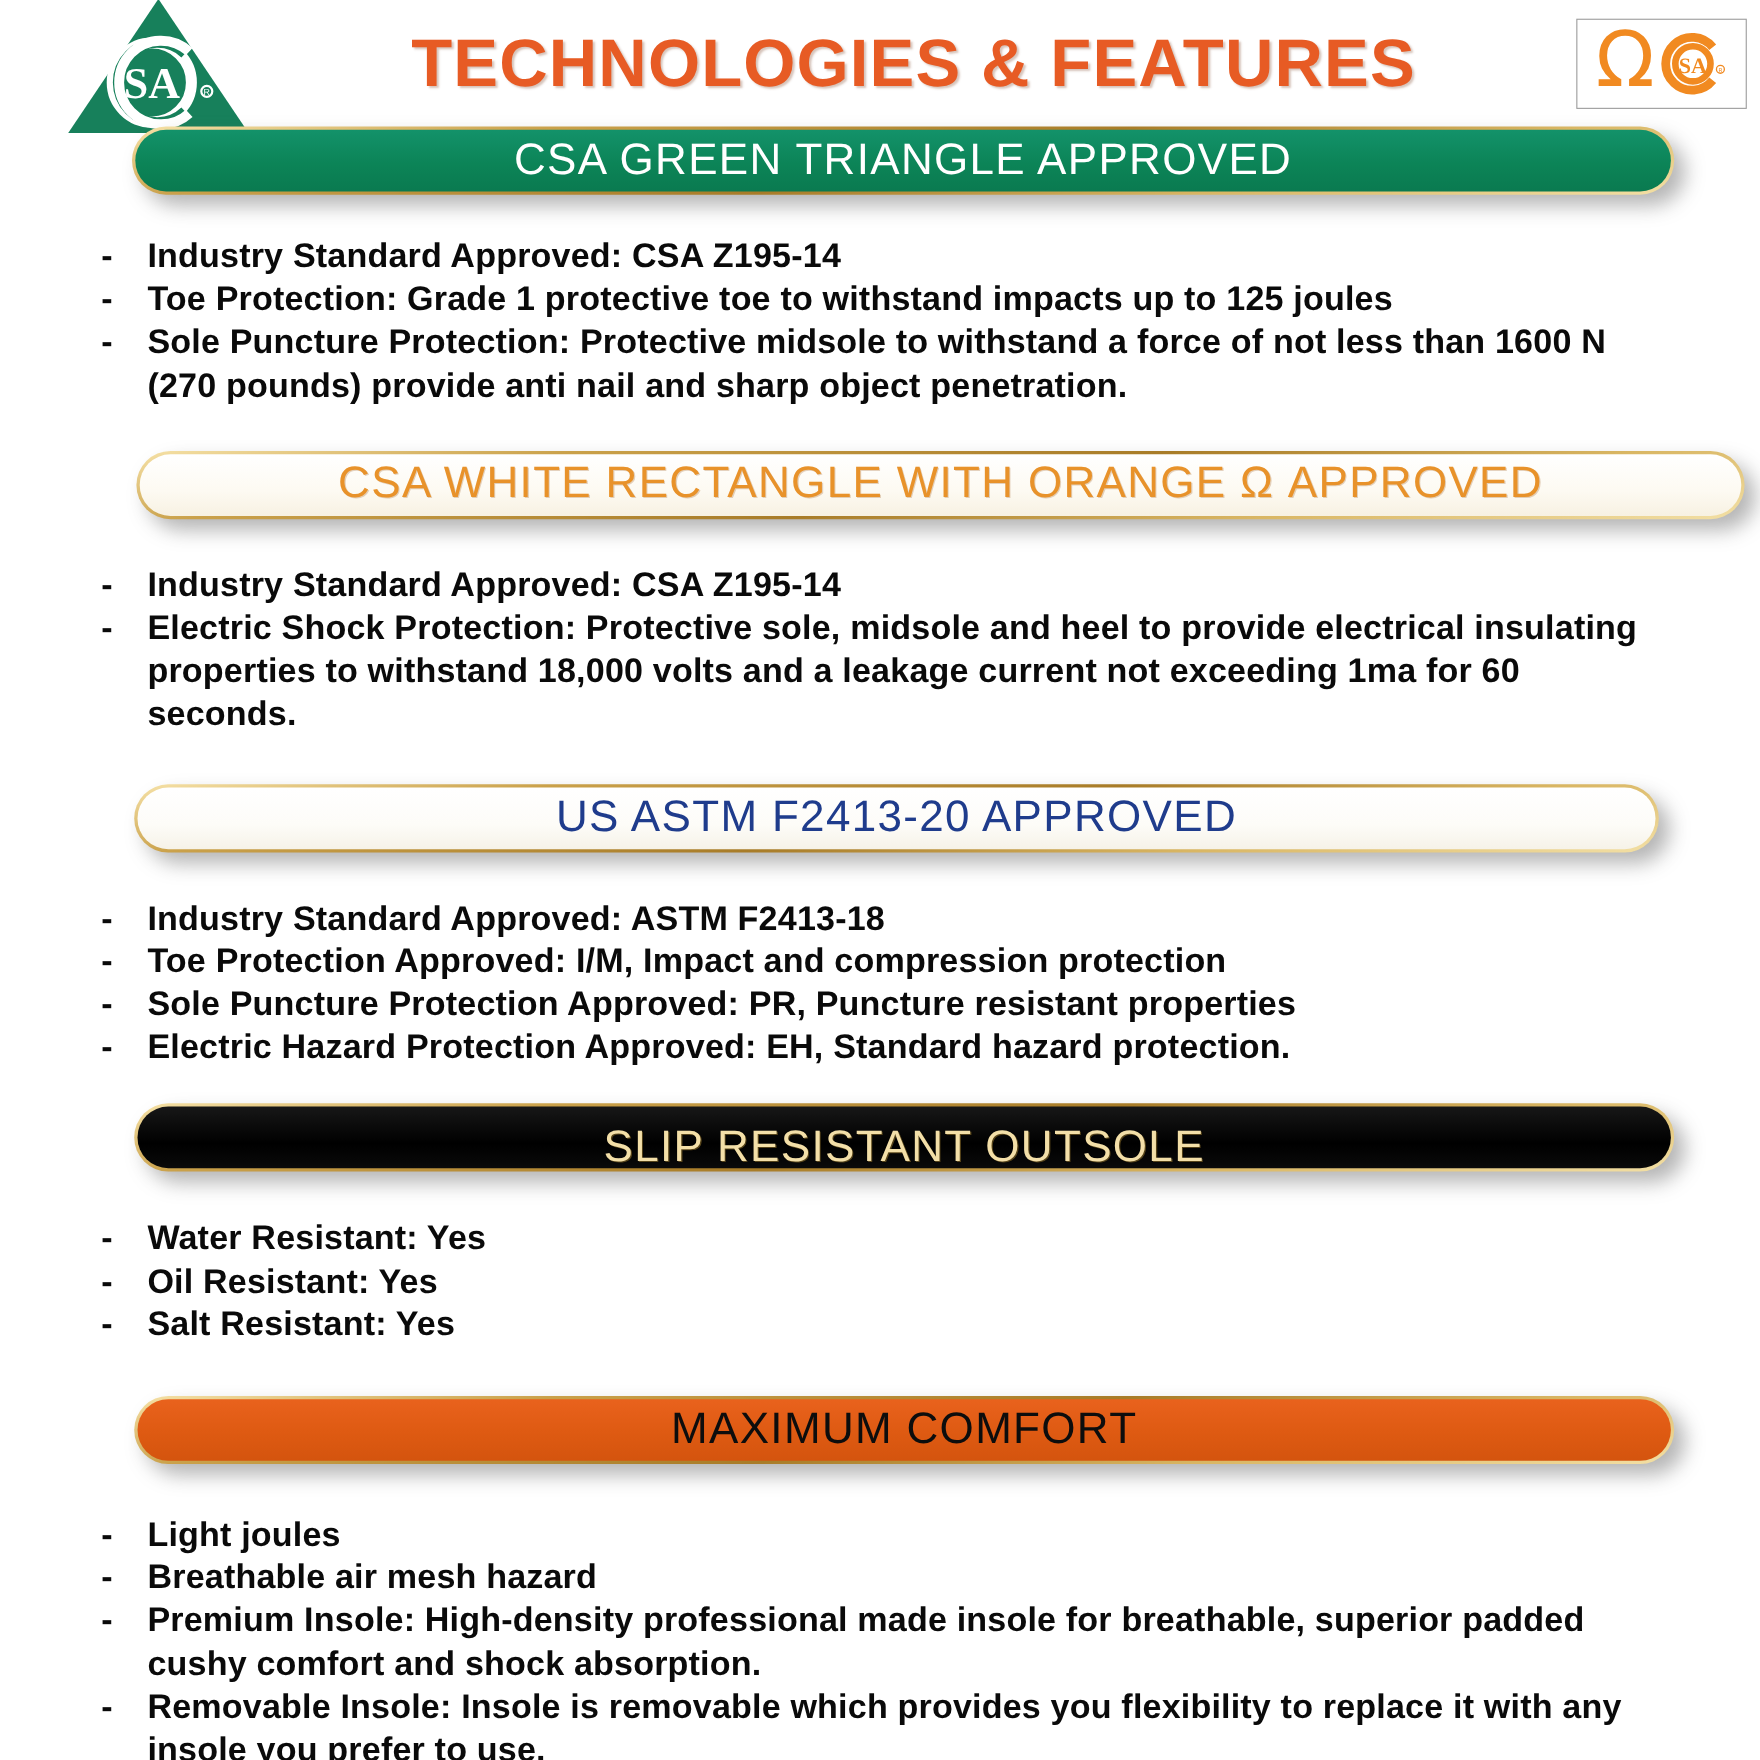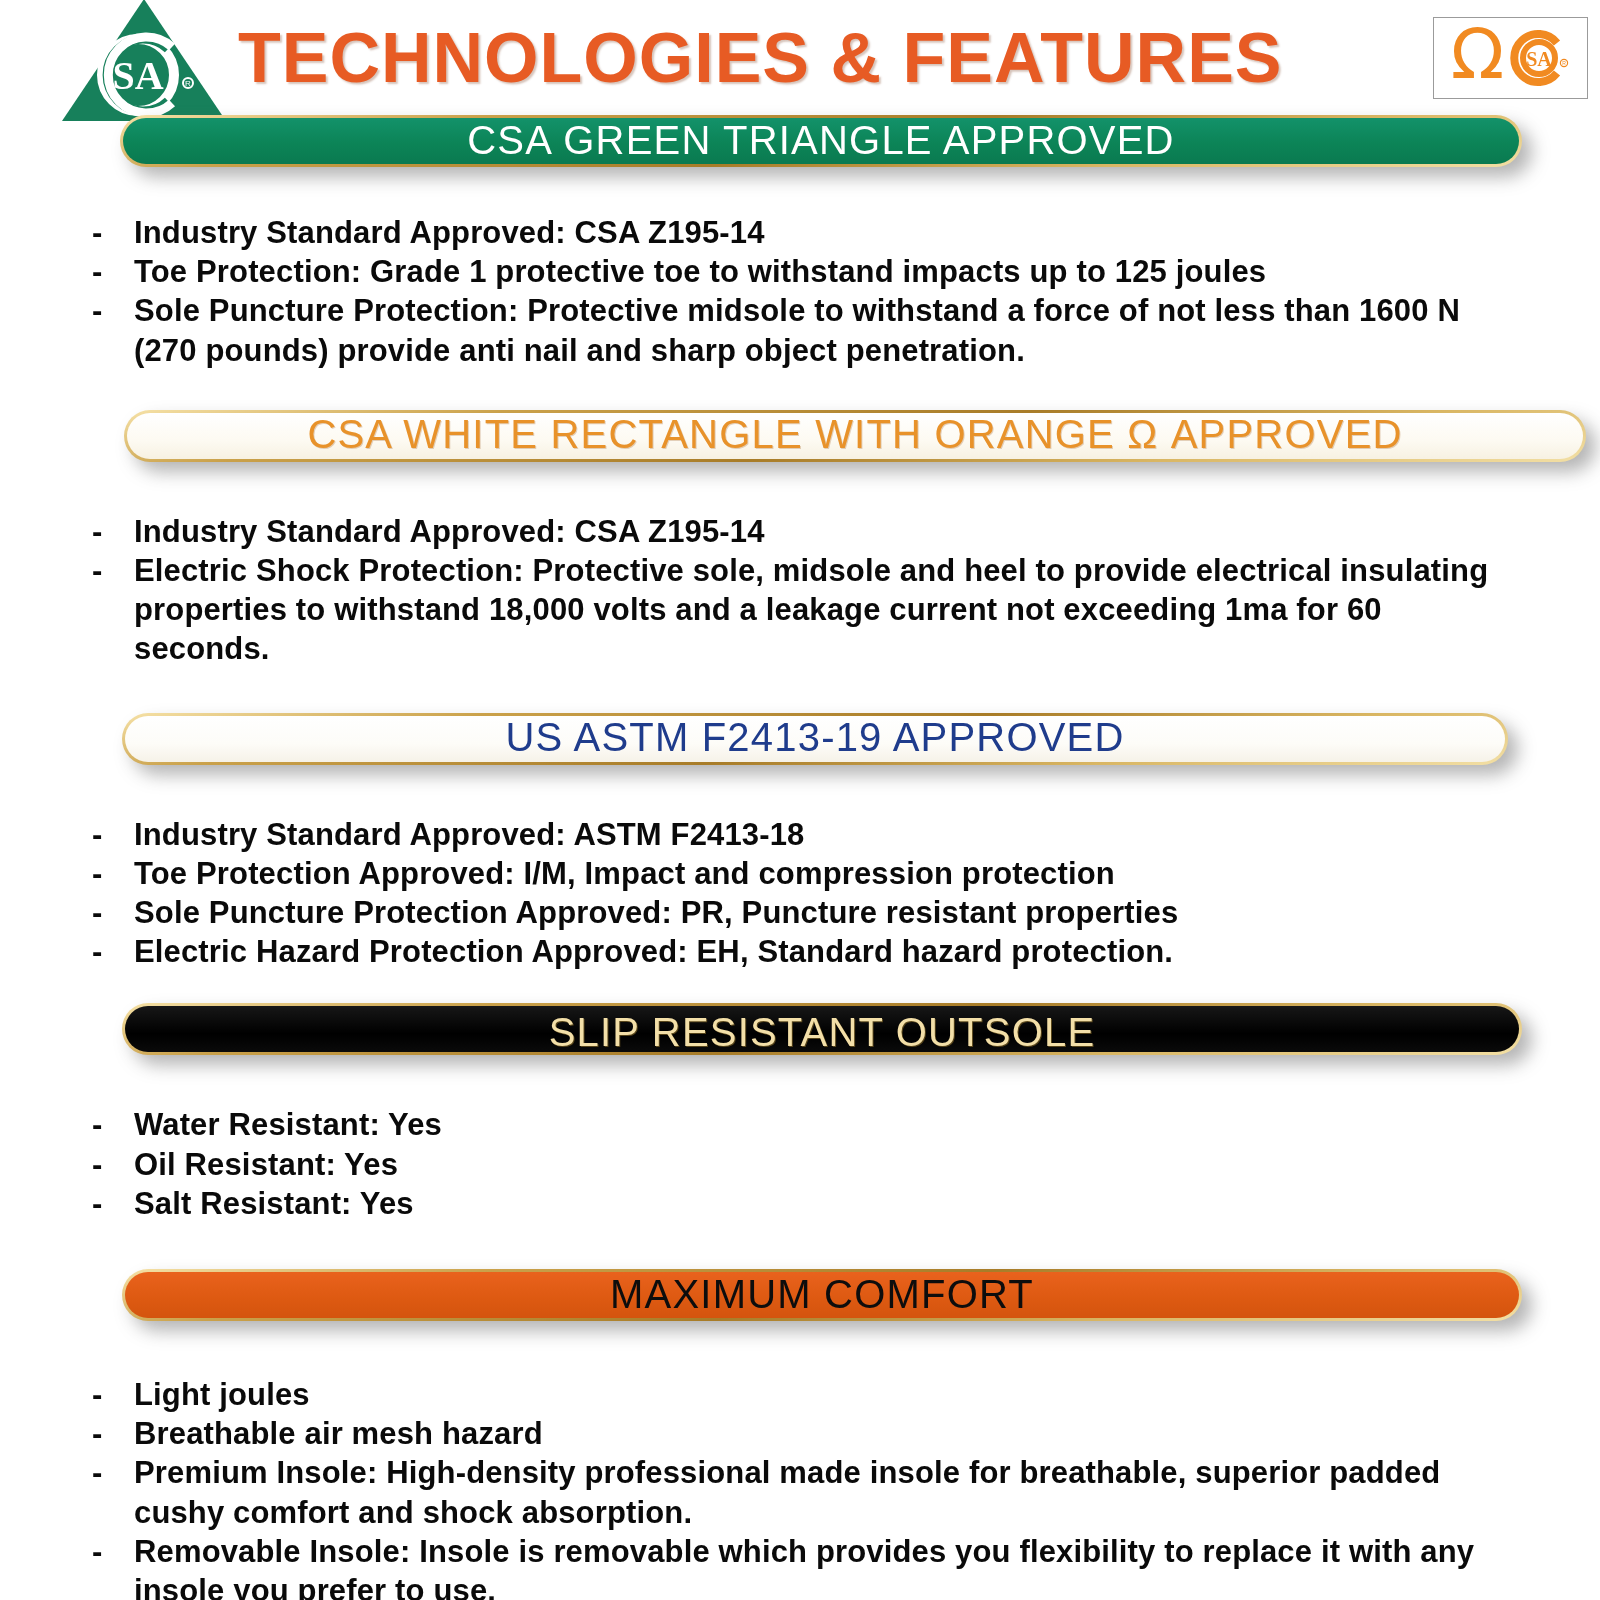--- a/index.html
+++ b/index.html
@@ -27,21 +27,22 @@
   }
   .csa-triangle {
     width: 168px;
     height: 126px;
     flex: 0 0 auto;
     position: relative;
     margin-top: 4px;
   }
   .page-title {
     flex: 1 1 auto;
-    font-size: 70px;
+    text-align: center;
+    font-size: 61px;
     font-weight: bold;
     letter-spacing: 1px;
     color: #E75B24;
     text-shadow: 2px 2px 2px rgba(120,60,30,0.30);
     white-space: nowrap;
     line-height: 1;
     margin-left: 10px;
     margin-right: 10px;
     font-family: "Liberation Sans", sans-serif;
   }
@@ -68,21 +69,21 @@
   }
 
   
   .pill-wrap {
     position: relative;
     height: 72px;
     margin: 0;
   }
   .pill {
     position: absolute;
-    height: 52px;
+    height: 62px;
     border-radius: 999px;
     box-sizing: border-box;
     display: flex;
     align-items: center;
     justify-content: center;
     filter: drop-shadow(10px 10px 9px rgba(90,90,90,0.45));
   }
   .pill-inner {
     position: absolute;
     inset: 0;
@@ -241,21 +242,21 @@
     <span class="btext">Electric Shock Protection: Protective sole, midsole and heel to provide electrical insulating properties to withstand 18,000 volts and a leakage current not exceeding 1ma for 60 seconds.</span>
   </div>
 </div>
 
 <div class="gap-b"></div>
 
 <div class="pill-wrap">
   <div class="pill whiteblue" style="left:122px; right:92px;">
     <div class="pill-inner"></div>
     <div class="pill-face"></div>
-    <span class="pill-label">US ASTM F2413-19 APPROVED</span>
+    <span class="pill-label">US ASTM F2413-20 APPROVED</span>
   </div>
 </div>
 
 <div class="bullets sec3">
   <div class="bullet">
     <span class="dash">-</span>
     <span class="btext">Industry Standard Approved: ASTM F2413-18</span>
   </div>
   <div class="bullet">
     <span class="dash">-</span>

